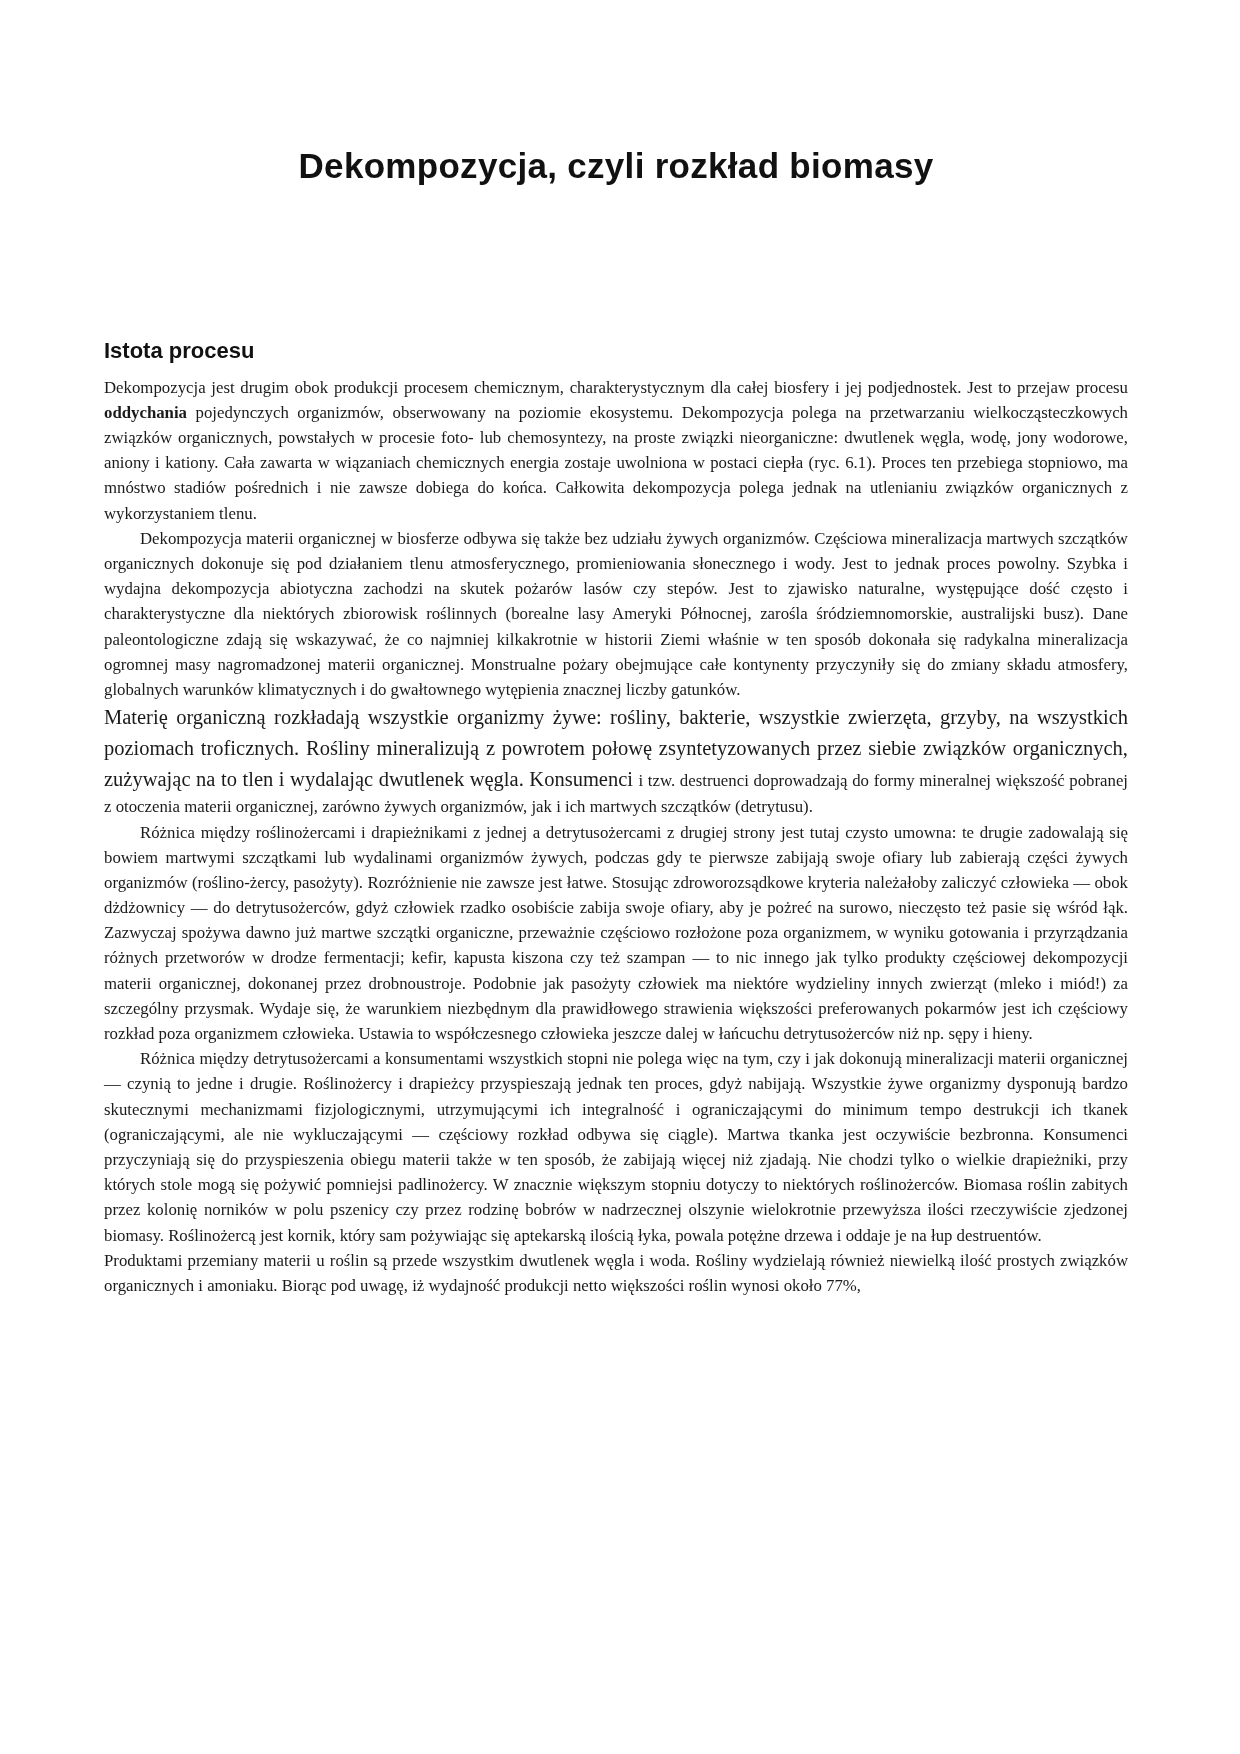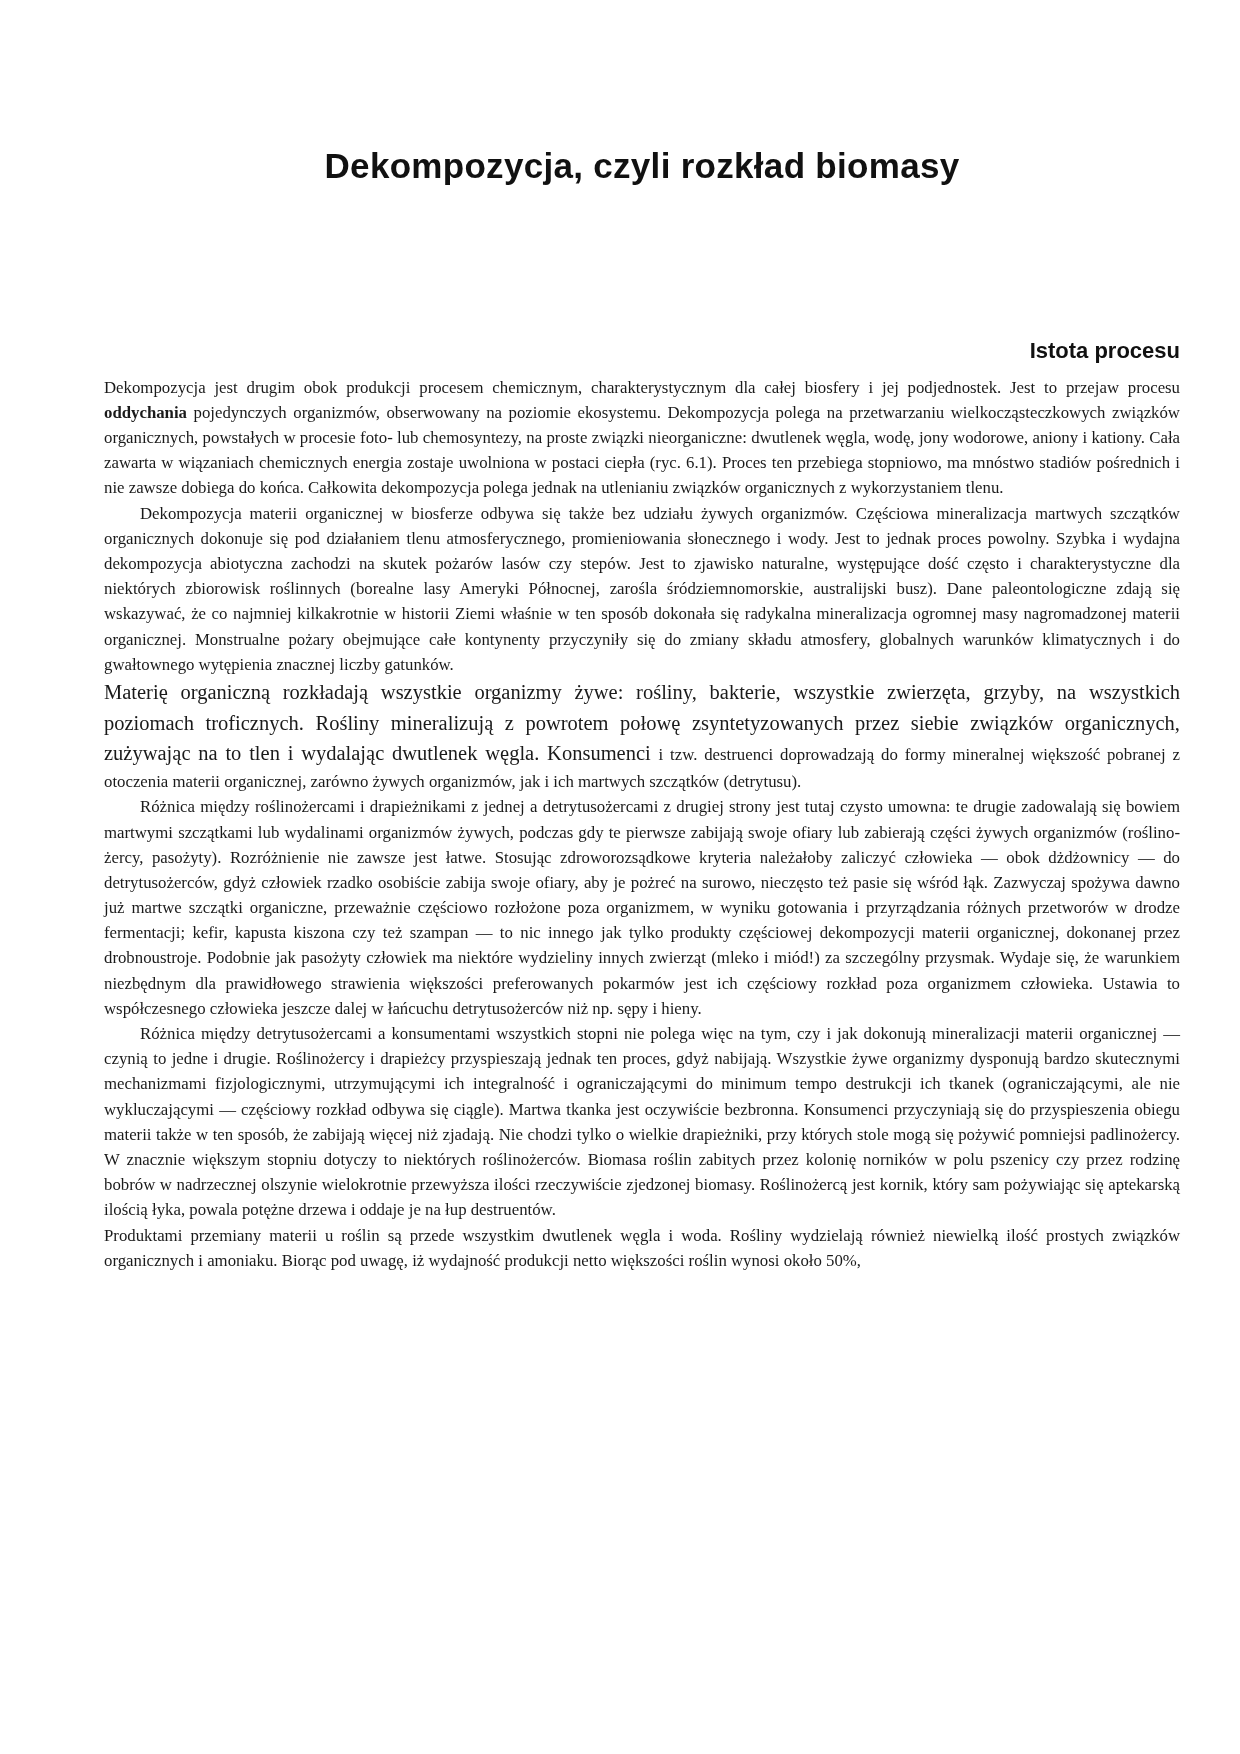--- a/index.html
+++ b/index.html
@@ -7,40 +7,40 @@
     padding: 0;
     background: #ffffff;
   }
   .page {
     position: relative;
     width: 1240px;
     height: 1754px;
     margin: 0 auto;
     background: #ffffff;
     box-sizing: border-box;
-    padding: 146px 60px 0 104px;
+    padding: 146px 112px 0 104px;
     font-family: "Liberation Serif", "DejaVu Serif", serif;
     color: #1a1a1a;
     overflow: hidden;
   }
   .doc-title {
     font-family: "Liberation Sans", "DejaVu Sans", sans-serif;
     font-size: 35px;
     font-weight: 700;
     text-align: center;
     margin: 0;
     line-height: 1.15;
     letter-spacing: 0.3px;
     color: #111111;
   }
   .section-heading {
     font-family: "Liberation Sans", "DejaVu Sans", sans-serif;
     font-size: 22px;
     font-weight: 700;
-    text-align: right;
+    text-align: left;
     line-height: 1.2;
     color: #111111;
   }
   .heading-istota {
     margin: 152px 0 10px 0;
   }
   .heading-rosliny {
     margin: 26px 0 14px 0;
   }
   .para {
@@ -69,15 +69,15 @@
 
   <p class="para indent"><span>Dekompozycja materii organicznej w biosferze odbywa się także bez udziału żywych organizmów. Częściowa mineralizacja martwych szczątków organicznych dokonuje się pod działaniem tlenu atmosferycznego, promieniowania słonecznego i wody. Jest to jednak proces powolny. Szybka i wydajna dekompozycja abiotyczna zachodzi na skutek pożarów lasów czy stepów. Jest to zjawisko naturalne, występujące dość często i charakterystyczne dla niektórych zbiorowisk roślinnych (borealne lasy Ameryki Północnej, zarośla śródziemnomorskie, australijski busz). Dane paleontologiczne zdają się wskazywać, że co najmniej kilkakrotnie w historii Ziemi właśnie w ten sposób dokonała się radykalna mineralizacja ogromnej masy nagromadzonej materii organicznej. Monstrualne pożary obejmujące całe kontynenty przyczyniły się do zmiany składu atmosfery, globalnych warunków klimatycznych i do gwałtownego wytępienia znacznej liczby gatunków.</span></p>
 
   <p class="para"><span class="run-large">Materię organiczną rozkładają wszystkie organizmy żywe: rośliny, bakterie, wszystkie zwierzęta, grzyby, na wszystkich poziomach troficznych. Rośliny mineralizują z powrotem połowę zsyntetyzowanych przez siebie związków organicznych, zużywając na to tlen i wydalając dwutlenek węgla. Konsumenci </span><span>i tzw. destruenci doprowadzają do formy mineralnej większość pobranej z otoczenia materii organicznej, zarówno żywych organizmów, jak i ich martwych szczątków (detrytusu).</span></p>
 
   <p class="para indent"><span>Różnica między roślinożercami i drapieżnikami z jednej a detrytusożercami z drugiej strony jest tutaj czysto umowna: te drugie zadowalają się bowiem martwymi szczątkami lub wydalinami organizmów żywych, podczas gdy te pierwsze zabijają swoje ofiary lub zabierają części żywych organizmów (roślino-żercy, pasożyty). Rozróżnienie nie zawsze jest łatwe. Stosując zdroworozsądkowe kryteria należałoby zaliczyć człowieka — obok dżdżownicy — do detrytusożerców, gdyż człowiek rzadko osobiście zabija swoje ofiary, aby je pożreć na surowo, nieczęsto też pasie się wśród łąk. Zazwyczaj spożywa dawno już martwe szczątki organiczne, przeważnie częściowo rozłożone poza organizmem, w wyniku gotowania i przyrządzania różnych przetworów w drodze fermentacji; kefir, kapusta kiszona czy też szampan — to nic innego jak tylko produkty częściowej dekompozycji materii organicznej, dokonanej przez drobnoustroje. Podobnie jak pasożyty człowiek ma niektóre wydzieliny innych zwierząt (mleko i miód!) za szczególny przysmak. Wydaje się, że warunkiem niezbędnym dla prawidłowego strawienia większości preferowanych pokarmów jest ich częściowy rozkład poza organizmem człowieka. Ustawia to współczesnego człowieka jeszcze dalej w łańcuchu detrytusożerców niż np. sępy i hieny.</span></p>
 
   <p class="para indent"><span>Różnica między detrytusożercami a konsumentami wszystkich stopni nie polega więc na tym, czy i jak dokonują mineralizacji materii organicznej — czynią to jedne i drugie. Roślinożercy i drapieżcy przyspieszają jednak ten proces, gdyż </span><span class="run-italic">nabijają</span><span>. Wszystkie żywe organizmy dysponują bardzo skutecznymi mechanizmami fizjologicznymi, utrzymującymi ich integralność i ograniczającymi do minimum tempo destrukcji ich tkanek (ograniczającymi, ale nie wykluczającymi — częściowy rozkład odbywa się ciągle). Martwa tkanka jest oczywiście bezbronna. Konsumenci przyczyniają się do przyspieszenia obiegu materii także w ten sposób, że zabijają więcej niż zjadają. Nie chodzi tylko o wielkie drapieżniki, przy których stole mogą się pożywić pomniejsi padlinożercy. W znacznie większym stopniu dotyczy to niektórych roślinożerców. Biomasa roślin zabitych przez kolonię norników w polu pszenicy czy przez rodzinę bobrów w nadrzecznej olszynie wielokrotnie przewyższa ilości rzeczywiście zjedzonej biomasy. Roślinożercą jest kornik, który sam pożywiając się aptekarską ilością łyka, powala potężne drzewa i oddaje je na łup destruentów.</span></p>
 
 
-  <p class="para"><span>Produktami przemiany materii u roślin są przede wszystkim dwutlenek węgla i woda. Rośliny wydzielają również niewielką ilość prostych związków organicznych i amoniaku. Biorąc pod uwagę, iż wydajność produkcji netto większości roślin wynosi około 50%,</span></p>
+  <p class="para"><span>Produktami przemiany materii u roślin są przede wszystkim dwutlenek węgla i woda. Rośliny wydzielają również niewielką ilość prostych związków organicznych i amoniaku. Biorąc pod uwagę, iż wydajność produkcji netto większości roślin wynosi około 77%,</span></p>
 
 </div>
 
 </body></html>

